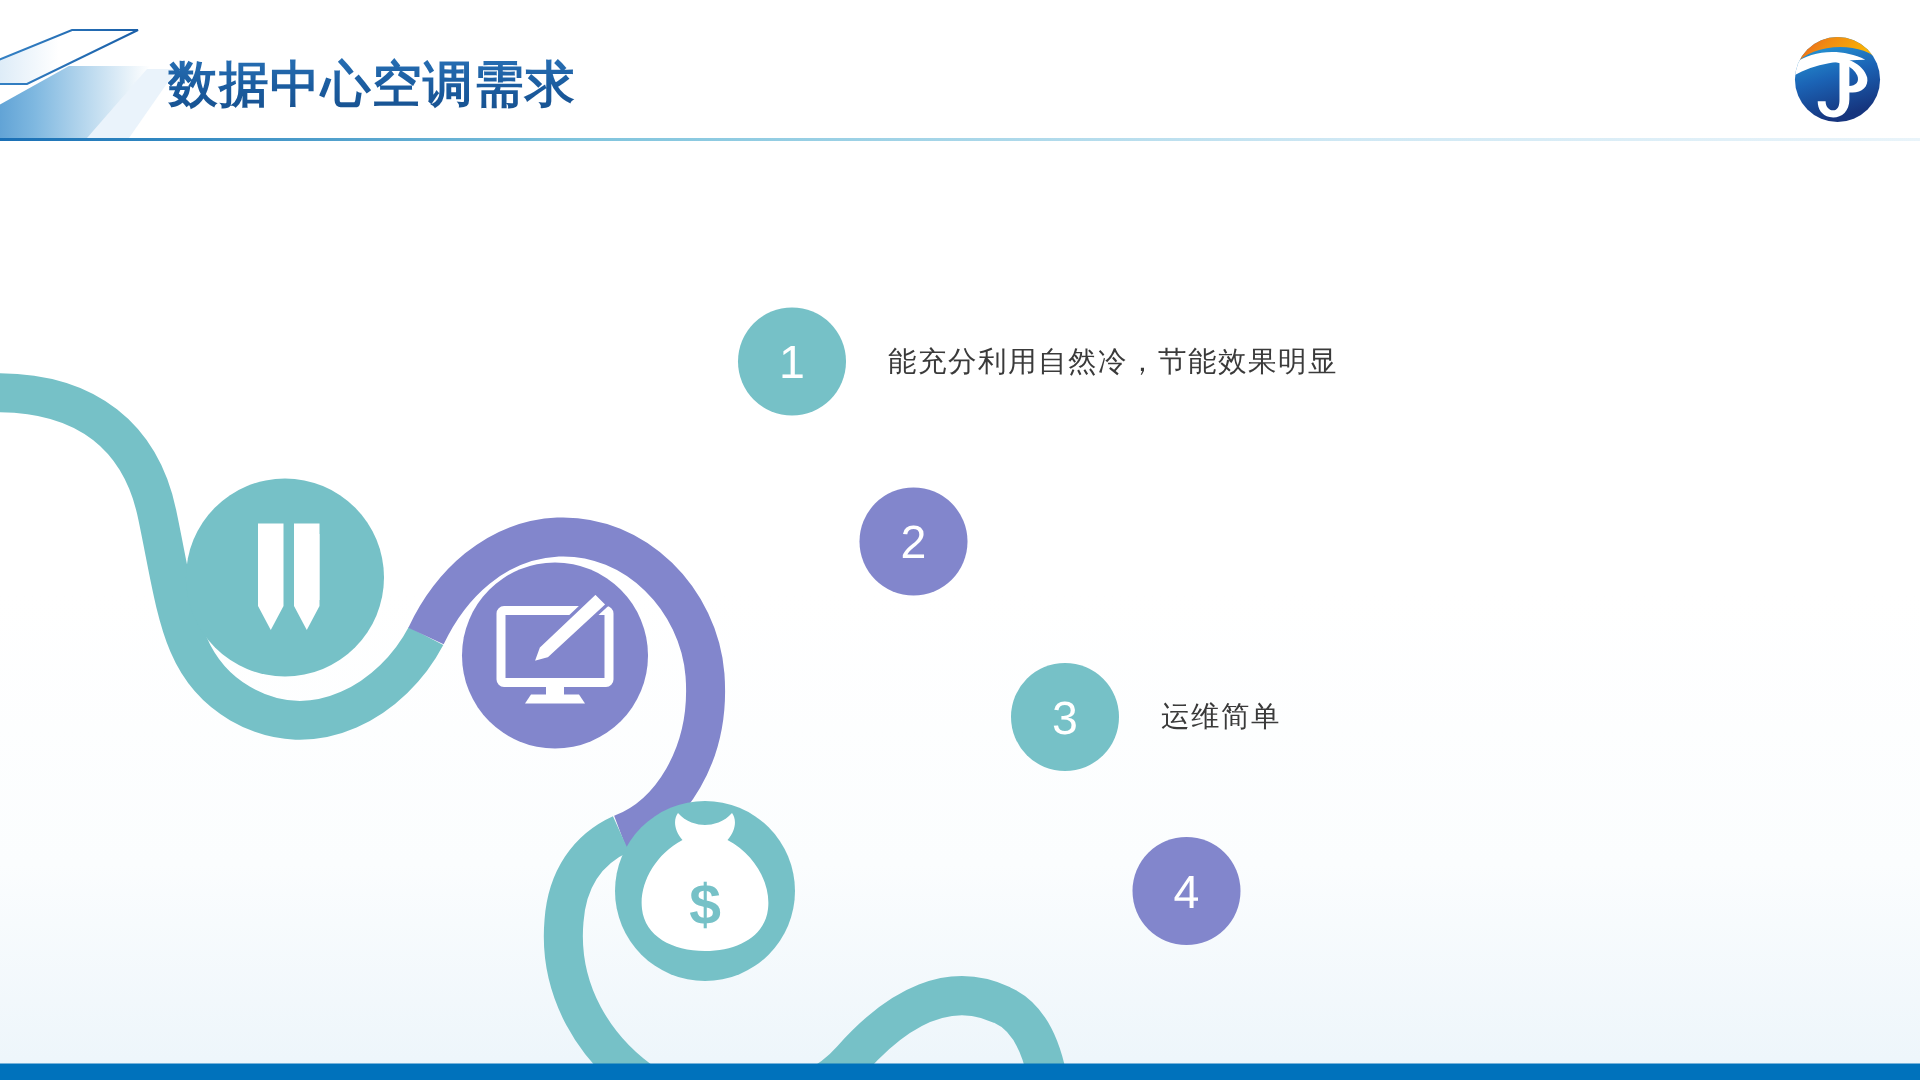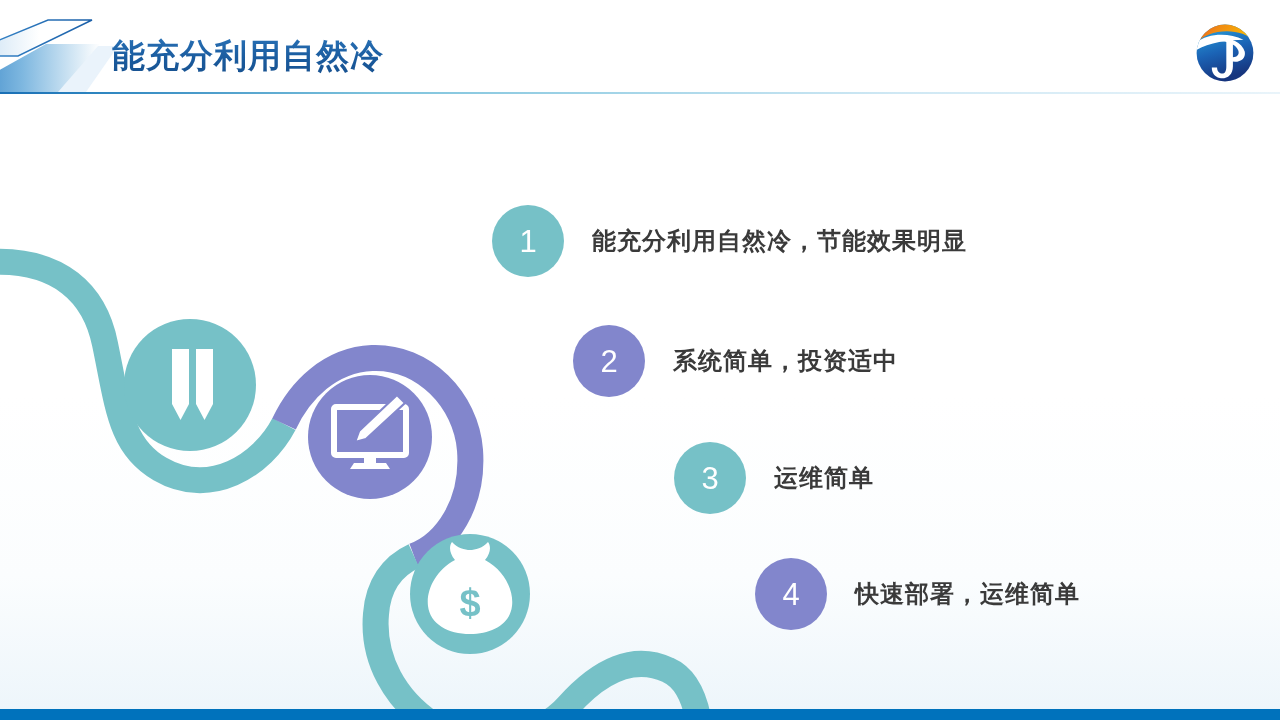--- a/index.html
+++ b/index.html
@@ -81,22 +81,22 @@
     justify-content: center;
     color: #ffffff;
     font-size: 31px;
     font-weight: normal;
     line-height: 1;
   }
   .bullet .num-circle.teal   { background: #76c1c7; }
   .bullet .num-circle.purple { background: #8286cc; }
   .bullet .btext {
     margin-left: 0;
-    font-size: 24px;
-    font-weight: bold;
+    font-size: 19px;
+    font-weight: normal;
     color: #3a3a3a;
     letter-spacing: 1px;
     white-space: nowrap;
   }
 
   #bullet-1 { left: 492px; top: 205px; }
   #bullet-1 .btext { margin-left: 28px; }
   #bullet-2 { left: 573px; top: 325px; }
   #bullet-2 .btext { margin-left: 28px; }
   #bullet-3 { left: 674px; top: 442px; }
@@ -139,21 +139,21 @@
 
       <path d="M -40 56 L 48 20 L 92 20 L 18 56 Z" fill="url(#gdBar2)" stroke="url(#gdOutline)" stroke-width="1.4"></path>
 
       <path d="M -40 92 L 46 44 L 100 44 L 60 92 Z" fill="url(#gdBar)"></path>
 
       <path d="M 58 92 L 98 46 L 118 46 L 86 92 Z" fill="#eaf3fb"></path>
     </svg>
 
     <div id="hdr-rule"></div>
 
-    <div id="page-title">能充分利用自然冷</div>
+    <div id="page-title">数据中心空调需求</div>
 
     <svg id="logo" viewBox="0 0 100 100">
       <defs>
         <linearGradient id="lgBlue" x1="0" y1="0" x2="0.3" y2="1">
           <stop offset="0%" stop-color="#29a9e0"></stop>
           <stop offset="55%" stop-color="#1b63b5"></stop>
           <stop offset="100%" stop-color="#16357e"></stop>
         </linearGradient>
         <linearGradient id="lgOrange" x1="0" y1="0" x2="1" y2="0.4">
           <stop offset="0%" stop-color="#e8452a"></stop>
@@ -224,29 +224,27 @@
 
   <div id="bullets">
 
     <div class="bullet" id="bullet-1">
       <div class="num-circle teal">1</div>
       <div class="btext">能充分利用自然冷，节能效果明显</div>
     </div>
 
     <div class="bullet" id="bullet-2">
       <div class="num-circle purple">2</div>
-      <div class="btext">系统简单，投资适中</div>
     </div>
 
     <div class="bullet" id="bullet-3">
       <div class="num-circle teal">3</div>
       <div class="btext">运维简单</div>
     </div>
 
     <div class="bullet" id="bullet-4">
       <div class="num-circle purple">4</div>
-      <div class="btext">快速部署，运维简单</div>
     </div>
   </div>
 
   <div id="bottom-bar"></div>
 
 </div>
 
 </body></html>

